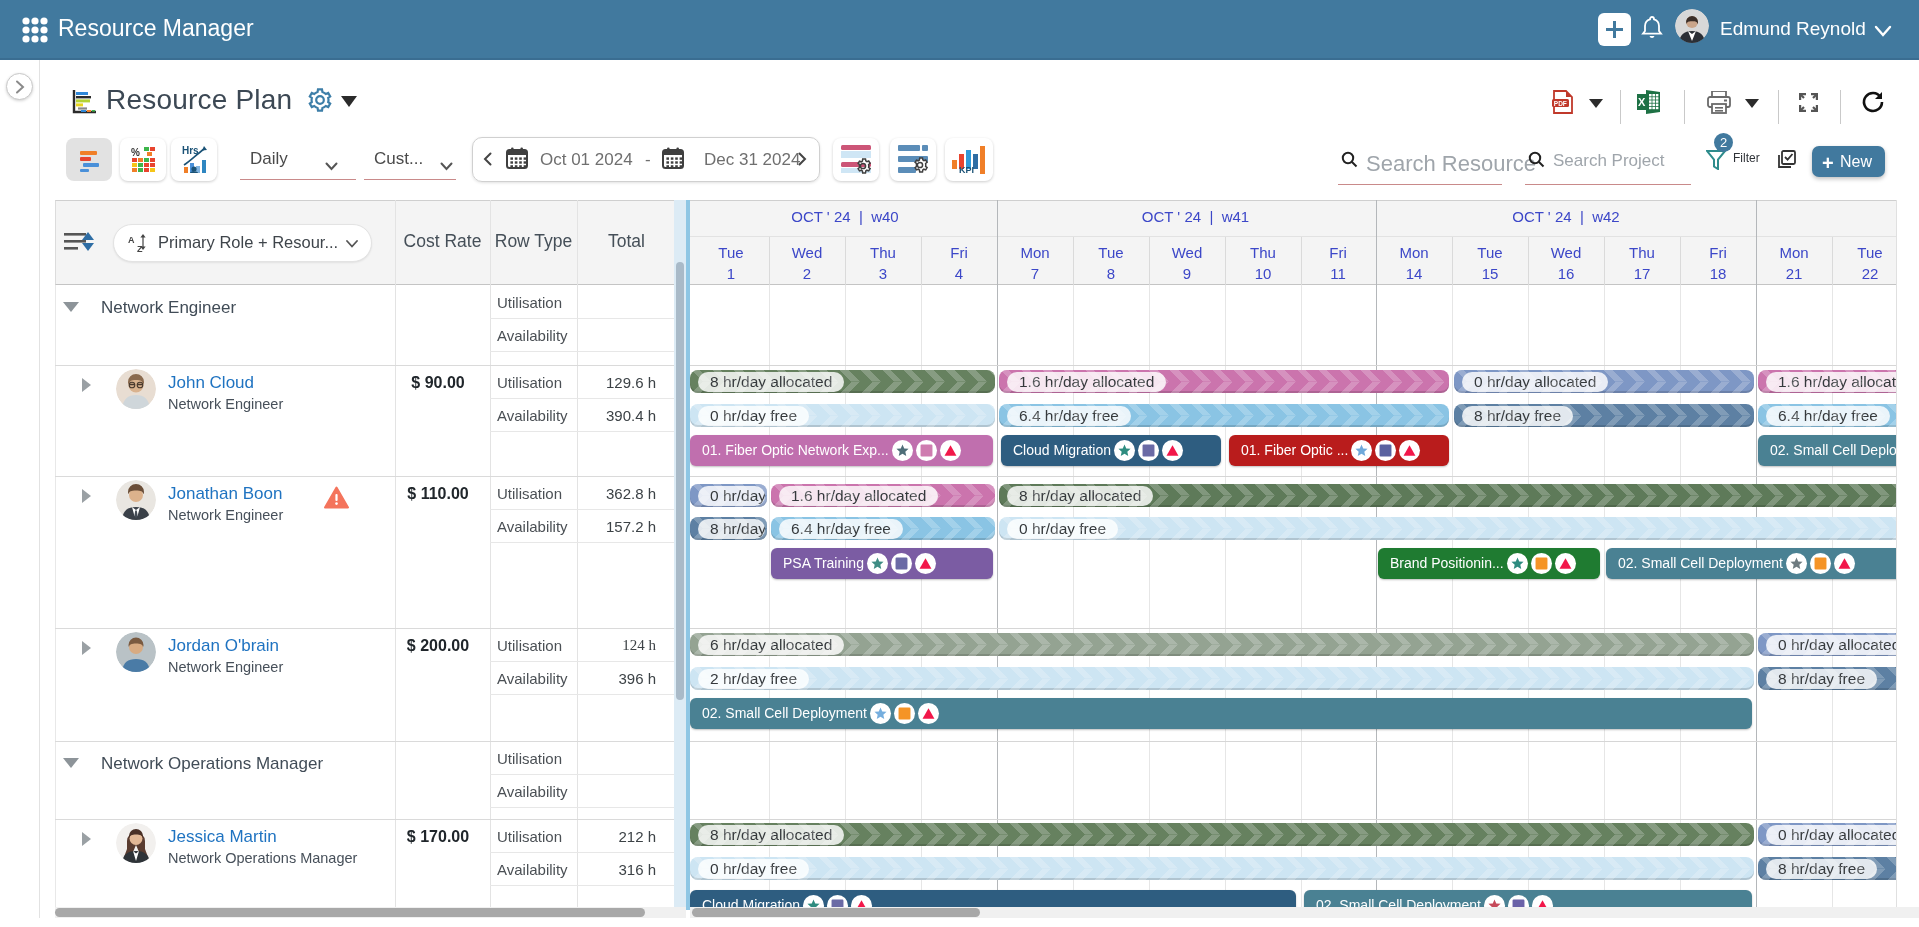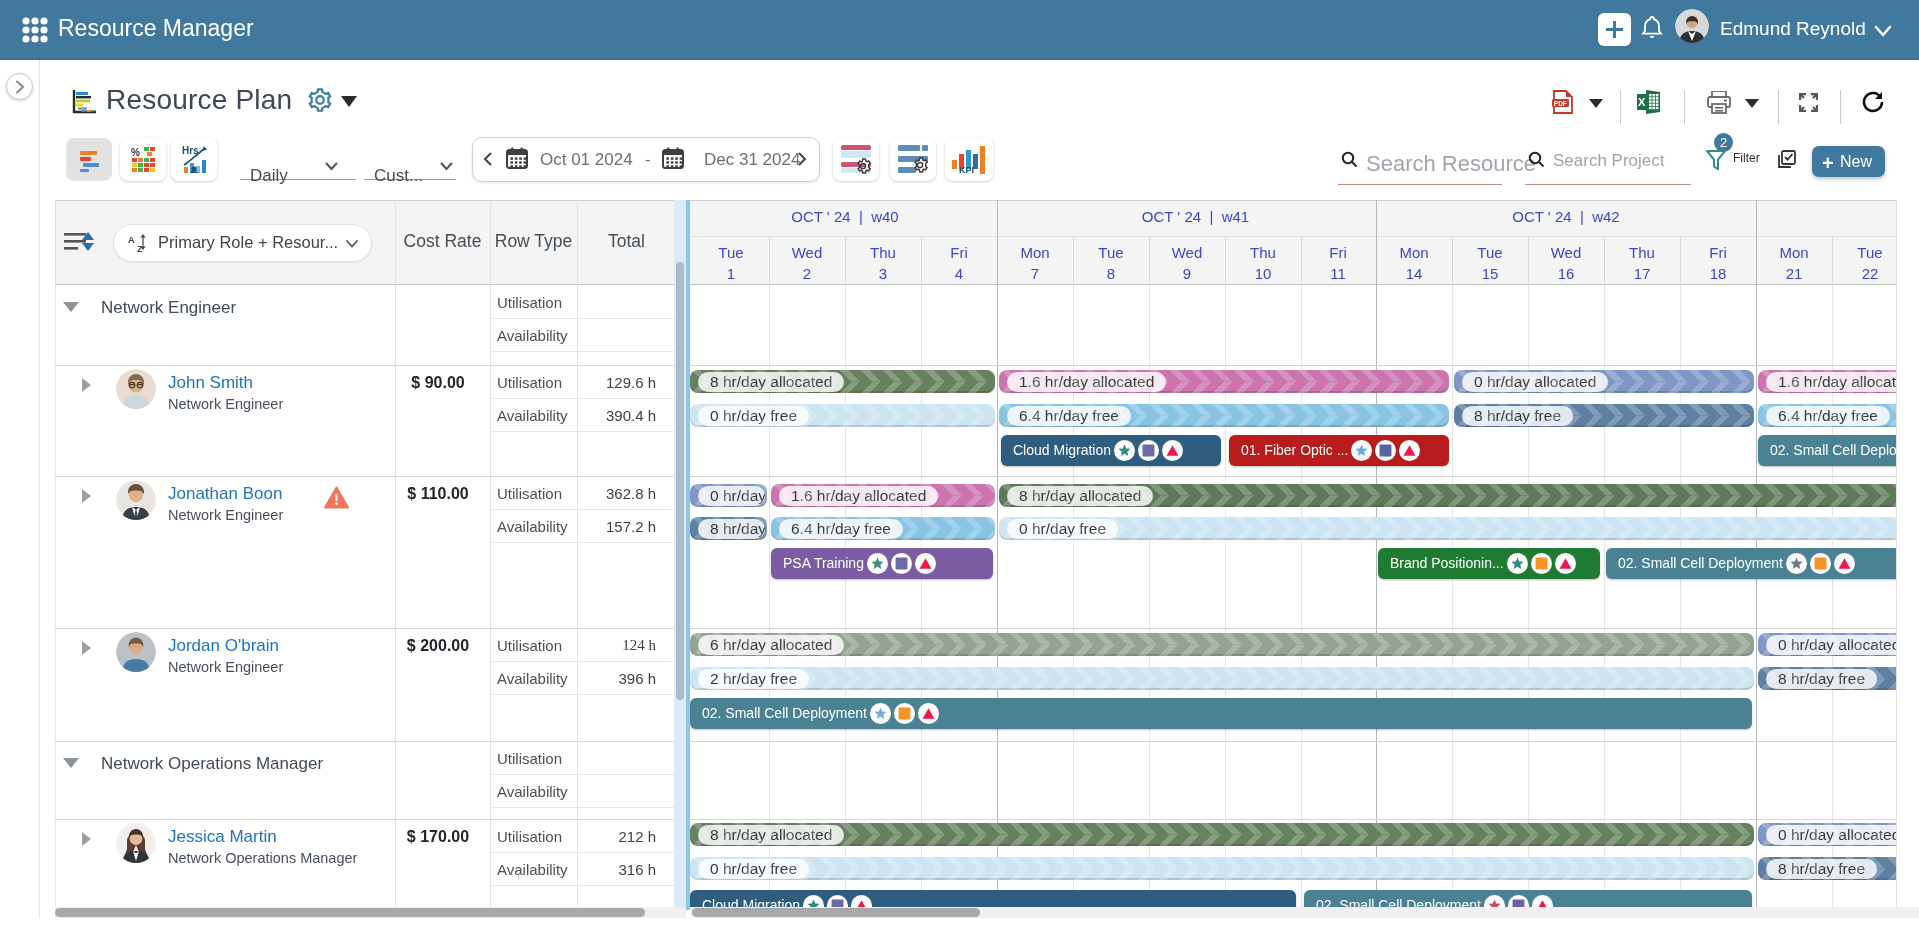--- a/index.html
+++ b/index.html
@@ -2,21 +2,21 @@
 <html><head><meta charset="utf-8"><style>
 *{margin:0;padding:0;box-sizing:border-box;font-family:"Liberation Sans",sans-serif;}
 html,body{width:1919px;height:927px;overflow:hidden;background:#fff;}
 .abs{position:absolute;}
 #nav{position:absolute;left:0;top:0;width:1919px;height:60px;background:#41799e;border-bottom:2px solid #3a6d91;}
 #side{position:absolute;left:0;top:60px;width:40px;height:867px;background:#fff;border-right:1px solid #e2e2e2;}
 .circbtn{position:absolute;left:6px;top:73px;width:27px;height:27px;border-radius:50%;background:#fff;border:1px solid #c9c9c9;color:#8a8a8a;font-size:14px;text-align:center;line-height:25px;box-shadow:0 1px 3px rgba(0,0,0,.18);}
 .ttl{position:absolute;left:106px;top:84px;font-size:28px;color:#3c4854;letter-spacing:.2px;}
 .tbtn{position:absolute;top:138px;width:46px;height:43px;border-radius:8px;background:#fff;}
 .tbtn.sel{background:#e2e2e2;}
-.seltxt{font-size:17px;color:#4a4a4a;margin-top:17px;}
+.seltxt{font-size:17px;color:#4a4a4a;}
 .redline{border-bottom:1px solid #c98a8a;}
 .pill-lab{display:inline-block;max-width:calc(100% - 10px);background:rgba(255,255,255,.82);border-radius:11px;padding:0 12px;font-size:15.5px;line-height:20px;color:#35393c;margin:1.5px 0 0 8px;white-space:nowrap;overflow:hidden;vertical-align:top;}
 .ubar{position:absolute;height:23px;border-radius:8px;overflow:hidden;white-space:nowrap;box-shadow:inset 0 -2px 0 rgba(0,0,0,.14);}
 .ubar i{content:"";position:absolute;left:0;top:0;right:0;bottom:0;border-radius:8px;
  background-image:repeating-linear-gradient(45deg,transparent 0 9px,rgba(255,255,255,.22) 9px 15px),repeating-linear-gradient(135deg,transparent 0 9px,rgba(255,255,255,.22) 9px 15px);
  background-size:100% 50%,100% 50%;background-position:left top,left bottom;background-repeat:no-repeat;}
 .pbar{position:absolute;height:31px;border-radius:6px;color:#fff;font-size:14px;white-space:nowrap;overflow:hidden;box-shadow:0 1px 2px rgba(0,0,0,.25);}
 .pbar span.t{display:inline-block;margin:7px 0 0 12px;vertical-align:top;}
 .ic{display:inline-block;width:21px;height:21px;border-radius:50%;background:#fff;margin:5px 0 0 3px;position:relative;vertical-align:top;}
 .ic svg{position:absolute;left:4px;top:4px;}
@@ -396,21 +396,21 @@
 <div class="tri-r" style="left:82px;top:378px;"></div>
 <div class="abs" style="left:116px;top:369px;width:40px;height:40px;border-radius:50%;overflow:hidden;"><svg width="40" height="40" viewBox="0 0 40 40">
       <circle cx="20" cy="20" r="20" fill="#e8ddd2"></circle>
       <path d="M6 40c1-10 6-14 14-14s13 4 14 14z" fill="#cfd6da"></path>
       <circle cx="20" cy="16" r="7.5" fill="#d9b28e"></circle>
       <path d="M12 13a8 8 0 0 1 16 0c0 1.4-.4 1.8-1 2.4-.3-3-2-4.4-7-4.4s-6.6 1.4-7 4.4c-.6-.6-1-1-1-2.4z" fill="#8a6a4e"></path>
       <path d="M13 15.5h6M21 15.5h6" stroke="#4a3a2e" stroke-width="1.4"></path>
       <circle cx="16" cy="16" r="2.8" fill="none" stroke="#4a3a2e" stroke-width="1.1"></circle>
       <circle cx="24" cy="16" r="2.8" fill="none" stroke="#4a3a2e" stroke-width="1.1"></circle>
     </svg></div>
-<div class="abs name" style="left:168px;top:373px;">John Smith</div>
+<div class="abs name" style="left:168px;top:373px;">John Cloud</div>
 <div class="abs role" style="left:168px;top:396px;">Network Engineer</div>
 <div class="abs costv" style="left:395px;top:374px;width:86px;text-align:center;">$ 90.00</div>
 <div class="abs ltxt" style="left:497px;top:374px;">Utilisation</div>
 <div class="abs ltxt" style="left:497px;top:407px;">Availability</div>
 <div class="rtot" style="left:576px;top:374px;">129.6 h</div>
 <div class="rtot" style="left:576px;top:407px;">390.4 h</div>
 <div class="subline" style="top:398px;"></div>
 <div class="subline" style="top:431px;"></div>
 <div class="rowline" style="left:55px;top:476px;width:631px;"></div>
 <div class="rowline" style="left:690px;top:476px;width:1207px;background:#d6d6d6;"></div>
@@ -486,20 +486,27 @@
 <div class="abs" style="left:690px;top:285px;width:1207px;height:623px;overflow:hidden;">
     <div style="position:absolute;left:-690px;top:-285px;width:1919px;height:927px;">
       <div class="ubar" style="left:690px;top:370px;width:305px;background:#66815f;"><i></i><span class="pill-lab" style="background:rgba(255,255,255,.82);color:#35393c;">8 hr/day allocated</span></div>
       <div class="ubar" style="left:999px;top:370px;width:450px;background:#cb74ad;"><i></i><span class="pill-lab" style="background:rgba(255,255,255,.82);color:#35393c;">1.6 hr/day allocated</span></div>
       <div class="ubar" style="left:1454px;top:370px;width:300px;background:#7e97c5;"><i></i><span class="pill-lab" style="background:rgba(255,255,255,.82);color:#35393c;">0 hr/day allocated</span></div>
       <div class="ubar" style="left:1758px;top:370px;width:149px;background:#cb74ad;"><i></i><span class="pill-lab" style="background:rgba(255,255,255,.82);color:#35393c;">1.6 hr/day allocated</span></div>
       <div class="ubar" style="left:690px;top:404px;width:305px;background:#cde5f3;"><i></i><span class="pill-lab" style="background:rgba(255,255,255,.82);color:#35393c;">0 hr/day free</span></div>
       <div class="ubar" style="left:999px;top:404px;width:450px;background:#8ac4e4;"><i></i><span class="pill-lab" style="background:rgba(255,255,255,.82);color:#35393c;">6.4 hr/day free</span></div>
       <div class="ubar" style="left:1454px;top:404px;width:300px;background:#5d80a3;"><i></i><span class="pill-lab" style="background:rgba(255,255,255,.82);color:#35393c;">8 hr/day free</span></div>
       <div class="ubar" style="left:1758px;top:404px;width:149px;background:#8ac4e4;"><i></i><span class="pill-lab" style="background:rgba(255,255,255,.82);color:#35393c;">6.4 hr/day free</span></div>
+      <div class="pbar" style="left:690px;top:435px;width:303px;background:#c06fae;"><span class="t">01. Fiber Optic Network Exp...</span><span class="ic"><svg width="13" height="13" viewBox="0 0 24 24">
+            <path fill="#4e6e78" d="M12 .8l3.2 7.3 8 .8-6 5.3 1.7 7.8L12 18l-6.9 4 1.7-7.8-6-5.3 8-.8z"></path>
+          </svg></span><span class="ic"><svg width="13" height="13" viewBox="0 0 24 24">
+            <rect x="1" y="1" width="22" height="22" rx="2" fill="#cf7cb0"></rect>
+          </svg></span><span class="ic"><svg width="13" height="13" viewBox="0 0 24 24">
+            <path fill="#f2174a" d="M12 2.5L23 21.5H1z"></path>
+          </svg></span></div>
       <div class="pbar" style="left:1001px;top:435px;width:220px;background:#2e5d80;"><span class="t">Cloud Migration</span><span class="ic"><svg width="13" height="13" viewBox="0 0 24 24">
             <path fill="#2e8c80" d="M12 .8l3.2 7.3 8 .8-6 5.3 1.7 7.8L12 18l-6.9 4 1.7-7.8-6-5.3 8-.8z"></path>
           </svg></span><span class="ic"><svg width="13" height="13" viewBox="0 0 24 24">
             <rect x="1" y="1" width="22" height="22" rx="2" fill="#6a6aa5"></rect>
           </svg></span><span class="ic"><svg width="13" height="13" viewBox="0 0 24 24">
             <path fill="#f2174a" d="M12 2.5L23 21.5H1z"></path>
           </svg></span></div>
       <div class="pbar" style="left:1229px;top:435px;width:220px;background:#b91c1c;"><span class="t">01. Fiber Optic ...</span><span class="ic"><svg width="13" height="13" viewBox="0 0 24 24">
             <path fill="#6fa9da" d="M12 .8l3.2 7.3 8 .8-6 5.3 1.7 7.8L12 18l-6.9 4 1.7-7.8-6-5.3 8-.8z"></path>
           </svg></span><span class="ic"><svg width="13" height="13" viewBox="0 0 24 24">

